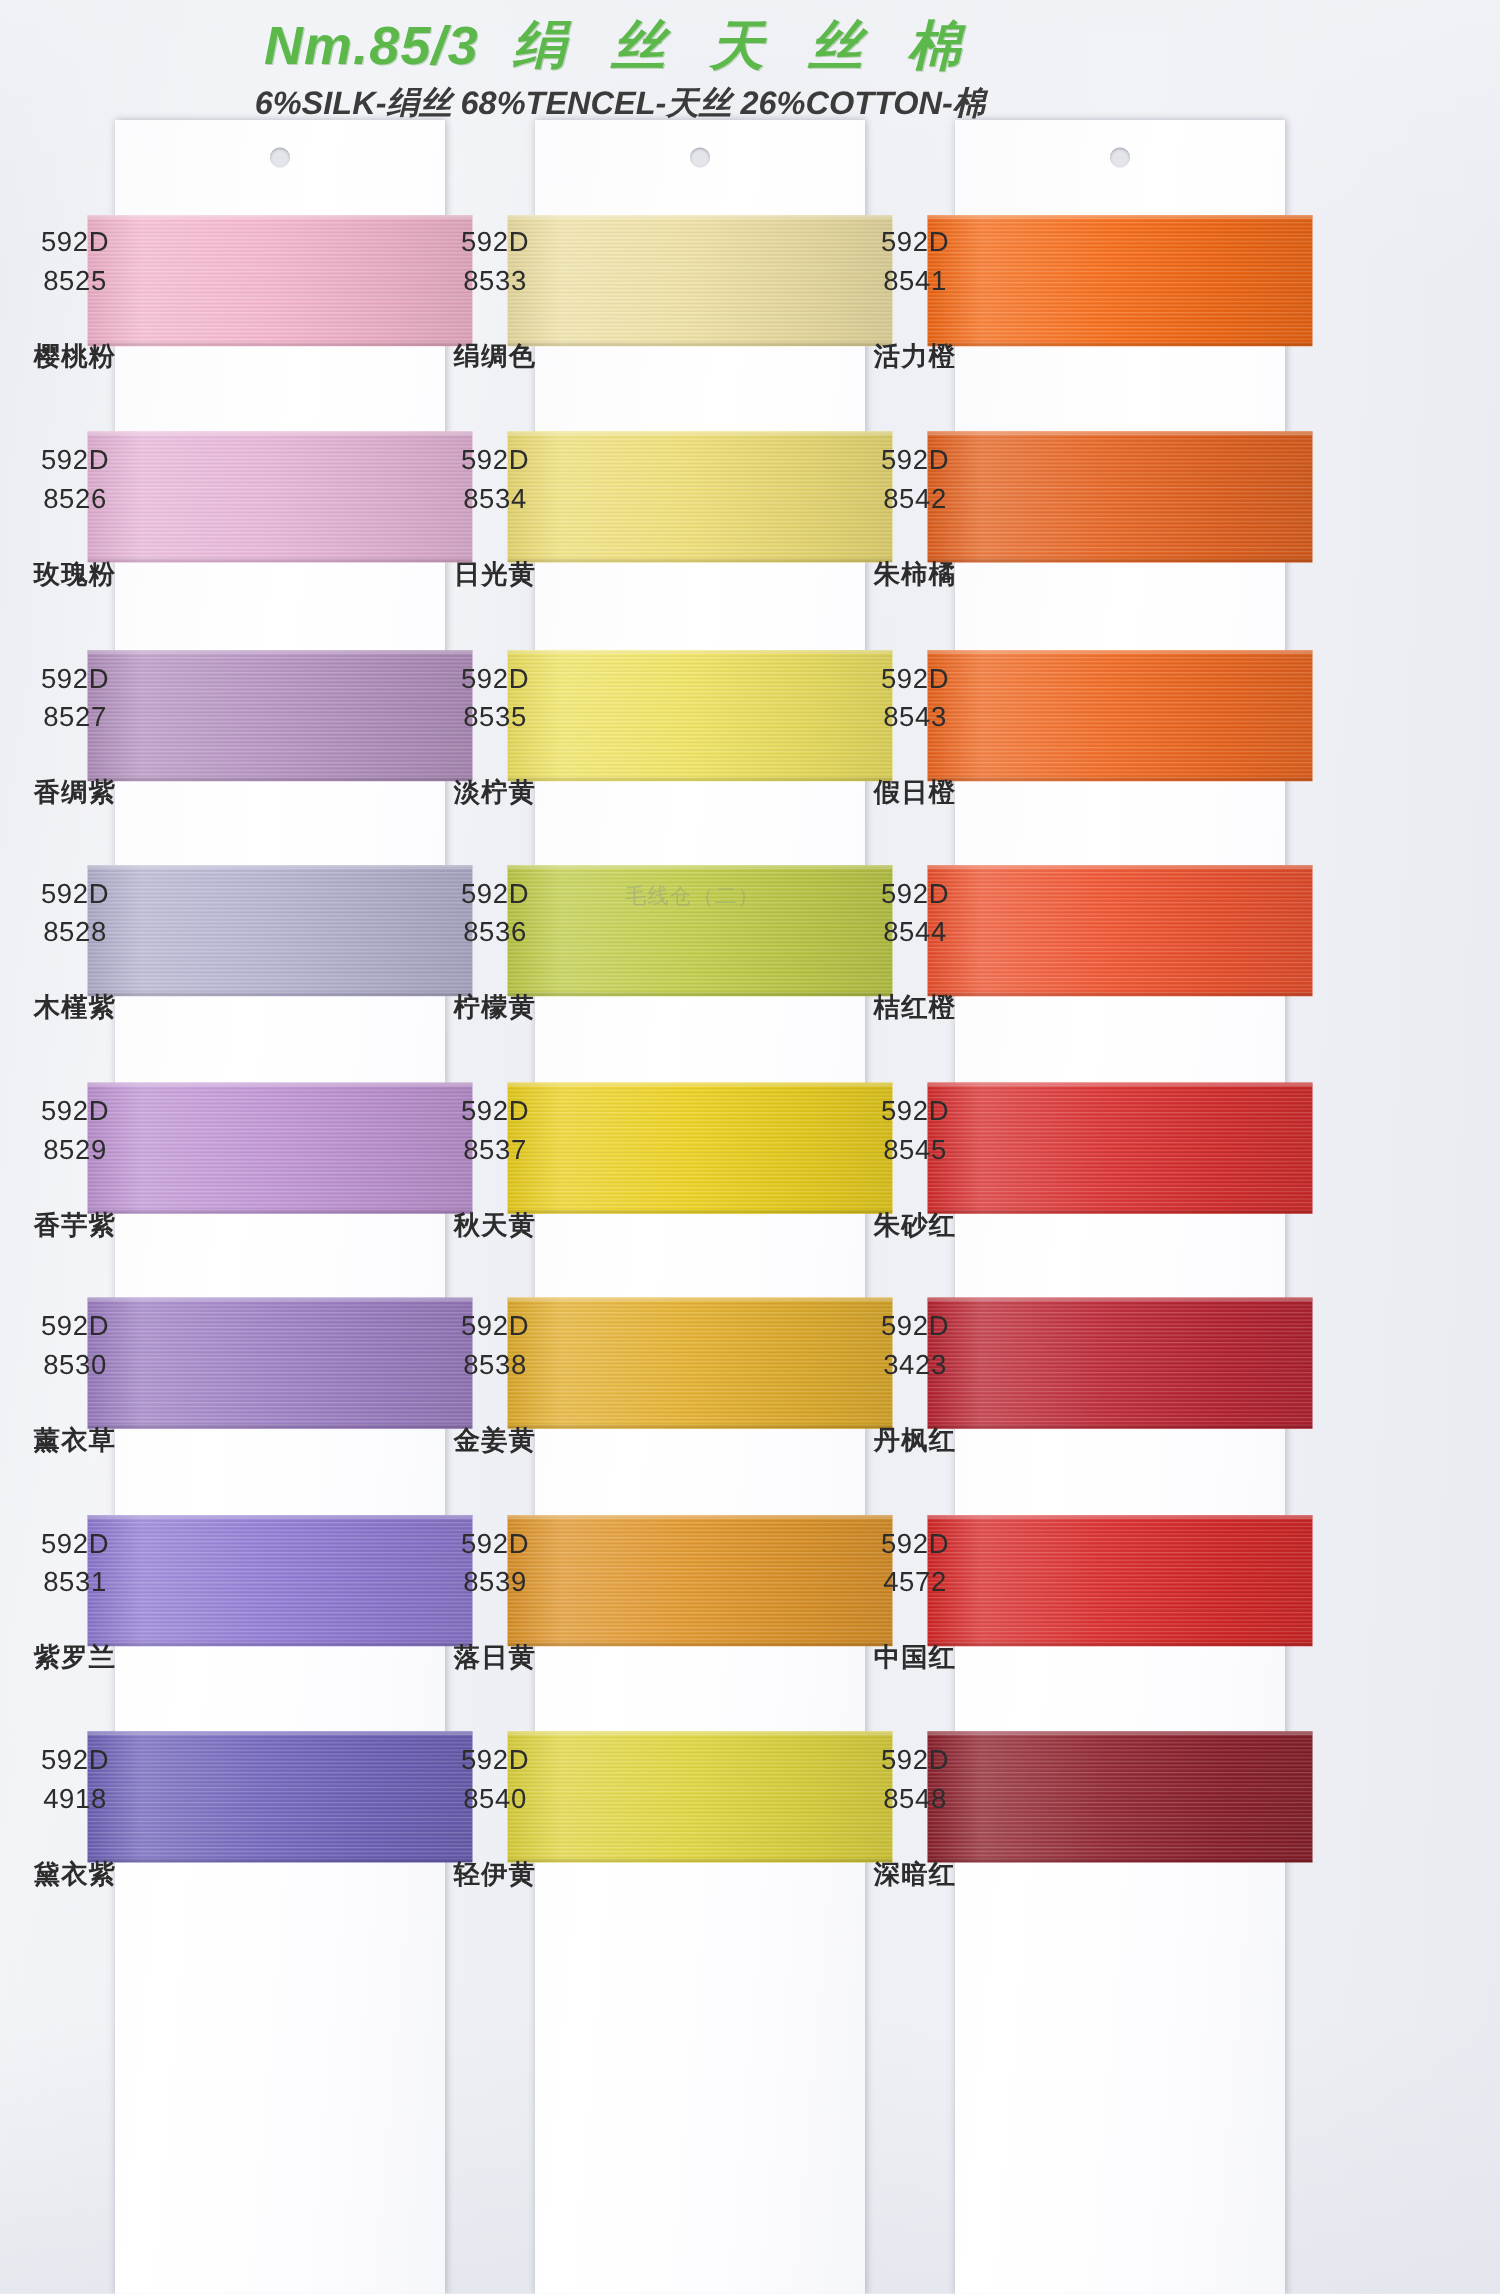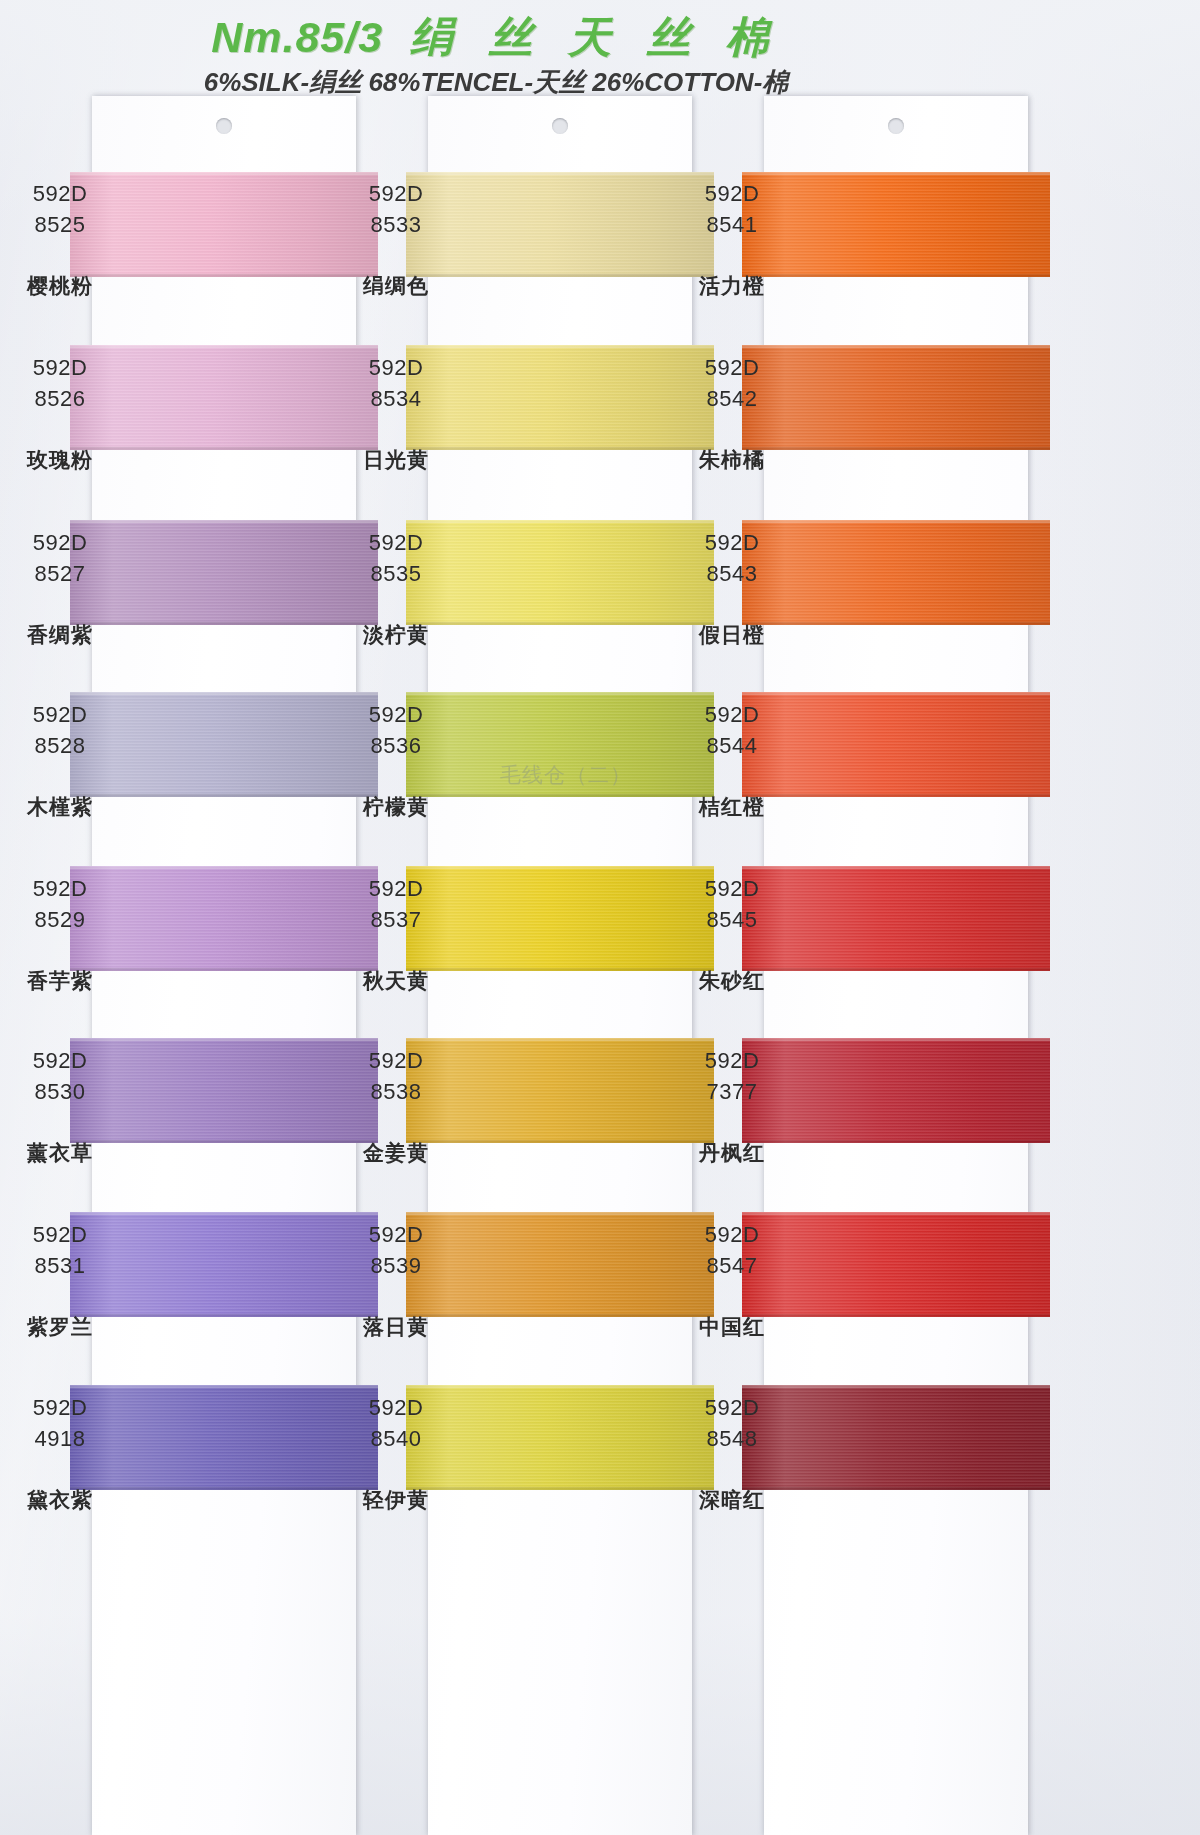--- a/index.html
+++ b/index.html
@@ -87,22 +87,22 @@
   .label{
     position:absolute;width:100px;text-align:center;
     color:#2c2c2c;
     font-family:"Liberation Sans","DejaVu Sans",sans-serif;
   }
   .label .code{font-size:22px;line-height:31px;letter-spacing:.5px;font-weight:500;}
   .label .num{font-size:22px;line-height:31px;letter-spacing:.5px;font-weight:500;text-align:center;}
   .label .name{font-size:21px;line-height:31px;letter-spacing:1px;font-weight:600;margin-top:30px;}
 
   .wm{
-    position:absolute;left:500px;top:761px;
-    font-size:21px;color:rgba(140,150,130,.45);
+    position:absolute;left:500px;top:705px;
+    font-size:17px;color:rgba(140,150,130,.45);
     letter-spacing:1px;z-index:7;pointer-events:none;
   }
 </style>
 </head>
 <body>
 
 <div class="page-bg"></div>
 
 <div class="header">
   <h1 class="title">
@@ -371,26 +371,26 @@
       <div class="num">8544</div>
       <div class="name">桔红橙</div>
     </div>
     <div class="label" style="left: 682px; top: 873px;">
       <div class="code">592D</div>
       <div class="num">8545</div>
       <div class="name">朱砂红</div>
     </div>
     <div class="label" style="left: 682px; top: 1045px;">
       <div class="code">592D</div>
-      <div class="num">7377</div>
+      <div class="num">3423</div>
       <div class="name">丹枫红</div>
     </div>
     <div class="label" style="left: 682px; top: 1219px;">
       <div class="code">592D</div>
-      <div class="num">8547</div>
+      <div class="num">4572</div>
       <div class="name">中国红</div>
     </div>
     <div class="label" style="left: 682px; top: 1392px;">
       <div class="code">592D</div>
       <div class="num">8548</div>
       <div class="name">深暗红</div>
     </div>
   </div>
 
 <div class="wm">毛线仓（二）</div>

